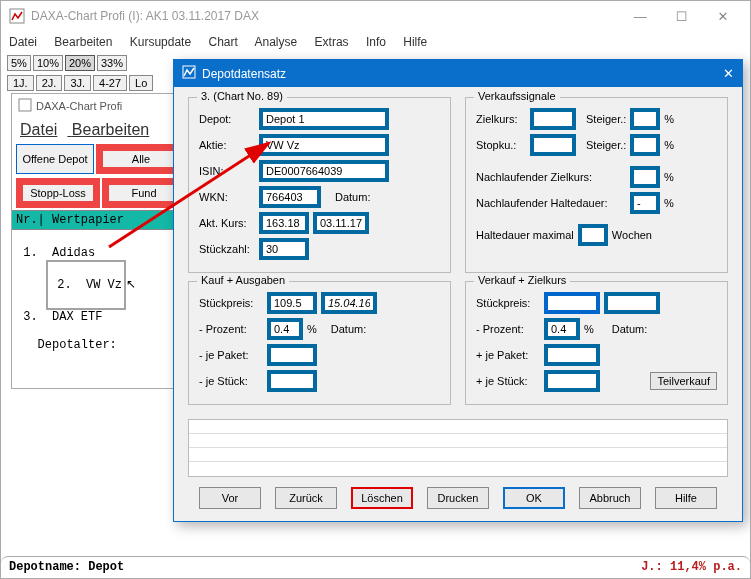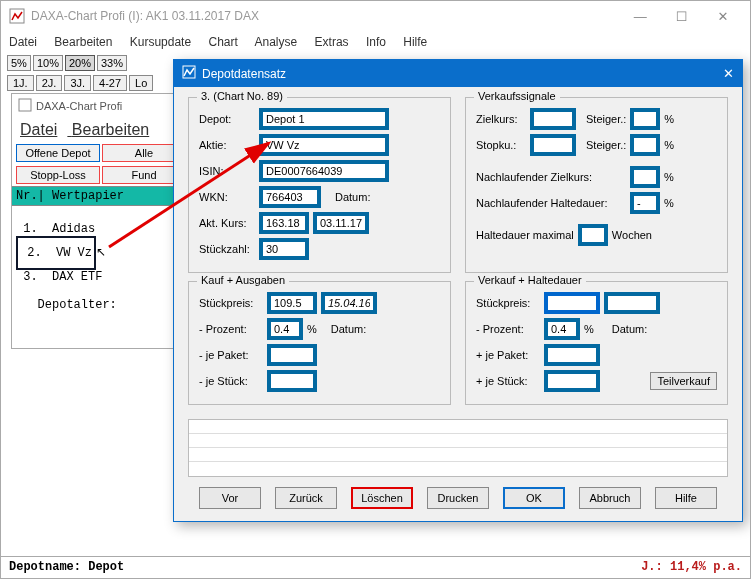--- a/index.html
+++ b/index.html
@@ -50,34 +50,35 @@
     position:absolute;
     top: 92px; left: 10px;
     width: 180px;
     border:1px solid #aaa;
     background:#fff;
   }
   .subwin .subtitle { font-size:11px; color:#555; padding:4px 6px; display:flex; align-items:center; }
   .subwin .submenu { font-size:16px; padding:3px 8px; text-decoration: underline; color:#333;}
   .subwin .submenu span { margin-right:10px; }
   .subwin .btnrow { display:flex; gap:2px; padding:2px 4px;}
-  .subwin .btnrow button { flex:1; font-size:11px; background:#f0f0f0; border:1px solid #ef4444; padding:2px 2px;}
+  .subwin .btnrow button { flex:1; font-size:11px; background:#f0f0f0; border:7px solid #ef4444; padding:2px 2px;}
   .subwin .listhead { font-family: "Courier New", monospace; font-size:12px; border-top:1px solid #888; border-bottom:1px solid #888; padding:2px 4px; background:#14b8a6;}
   .subwin .list { font-family: "Courier New", monospace; font-size:12px; padding:2px 4px 22px 4px; white-space:pre;}
-  .subwin .list .hl { border:2px solid #0f172a; background:#fff; padding:8px 2px; display:inline-block;}
+  .subwin .list .hl { border:2px solid #a3a3a3; background:#fff; padding:16px 2px; display:inline-block;margin-left:30px;}
   .statusbar {
     position:absolute;
     bottom:0; left:0; right:0;
     height:22px;
     font-family:"Courier New",monospace;
     font-size:12px;
     font-weight:bold;
     padding:3px 8px;
     border-top:1px solid #aaa;
     display:flex;
+    border-radius:7px;
   }
   .statusbar .right { margin-left:auto; color:#b91c1c;}
   
   .dialog {
     position:absolute;
     top: 58px; left: 172px;
     width: 570px;
     background:#f0f0f0;
     border:1px solid #0a6ecb;
     box-shadow: 4px 4px 12px rgba(0,0,0,.3);
@@ -324,21 +325,21 @@
             <label style="width:64px;">- je Paket:</label>
           <input type="text" style="width: 50px;">
           </div>
         <div class="row">
             <label style="width:64px;">- je Stück:</label>
           <input type="text" style="width: 50px;">
           </div>
       </div>
 
       <div class="group">
-        <div class="gt">Verkauf + Haltedauer</div>
+        <div class="gt">Verkauf + Zielkurs</div>
         <div class="row">
             <label style="width:64px;">Stückpreis:</label>
           <input type="text" style="width: 56px; border-color: rgb(0, 102, 204);">
           <input type="text" style="width: 56px;">
           </div>
         <div class="row">
             <label style="width:64px;">- Prozent:</label>
           <input type="text" style="width: 36px;" value="0.4">
             <span>%</span>
           <label style="margin-left:14px;">Datum:</label>

